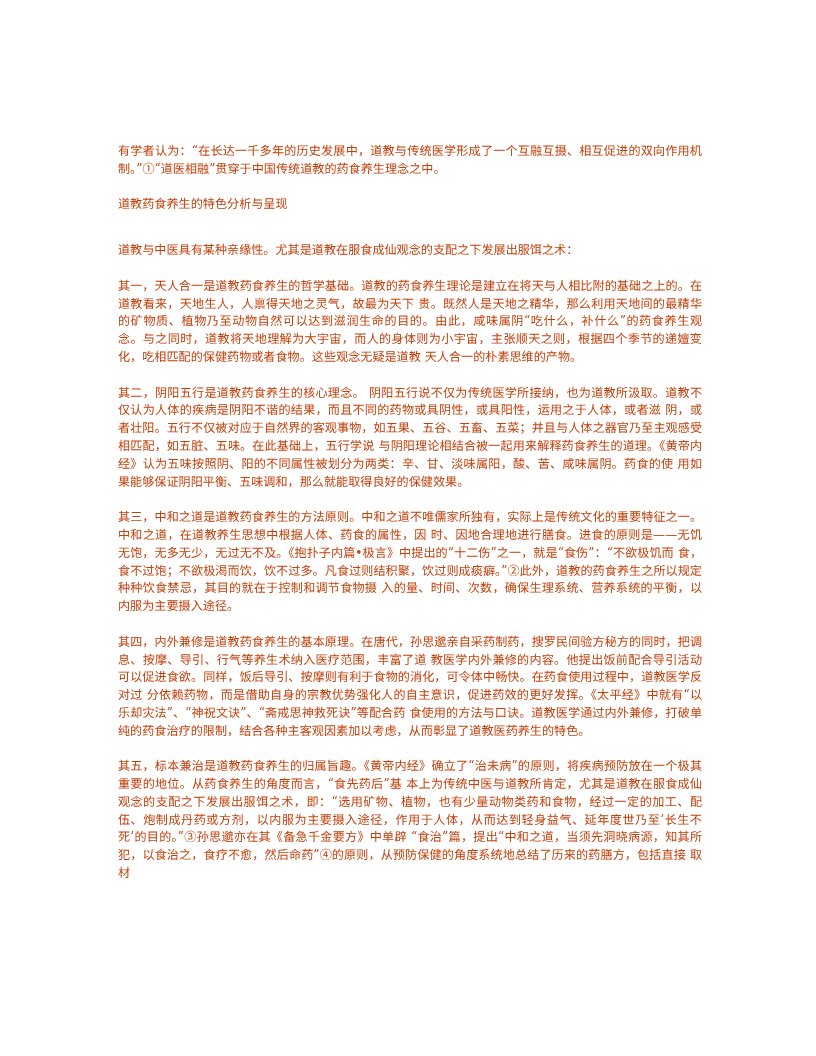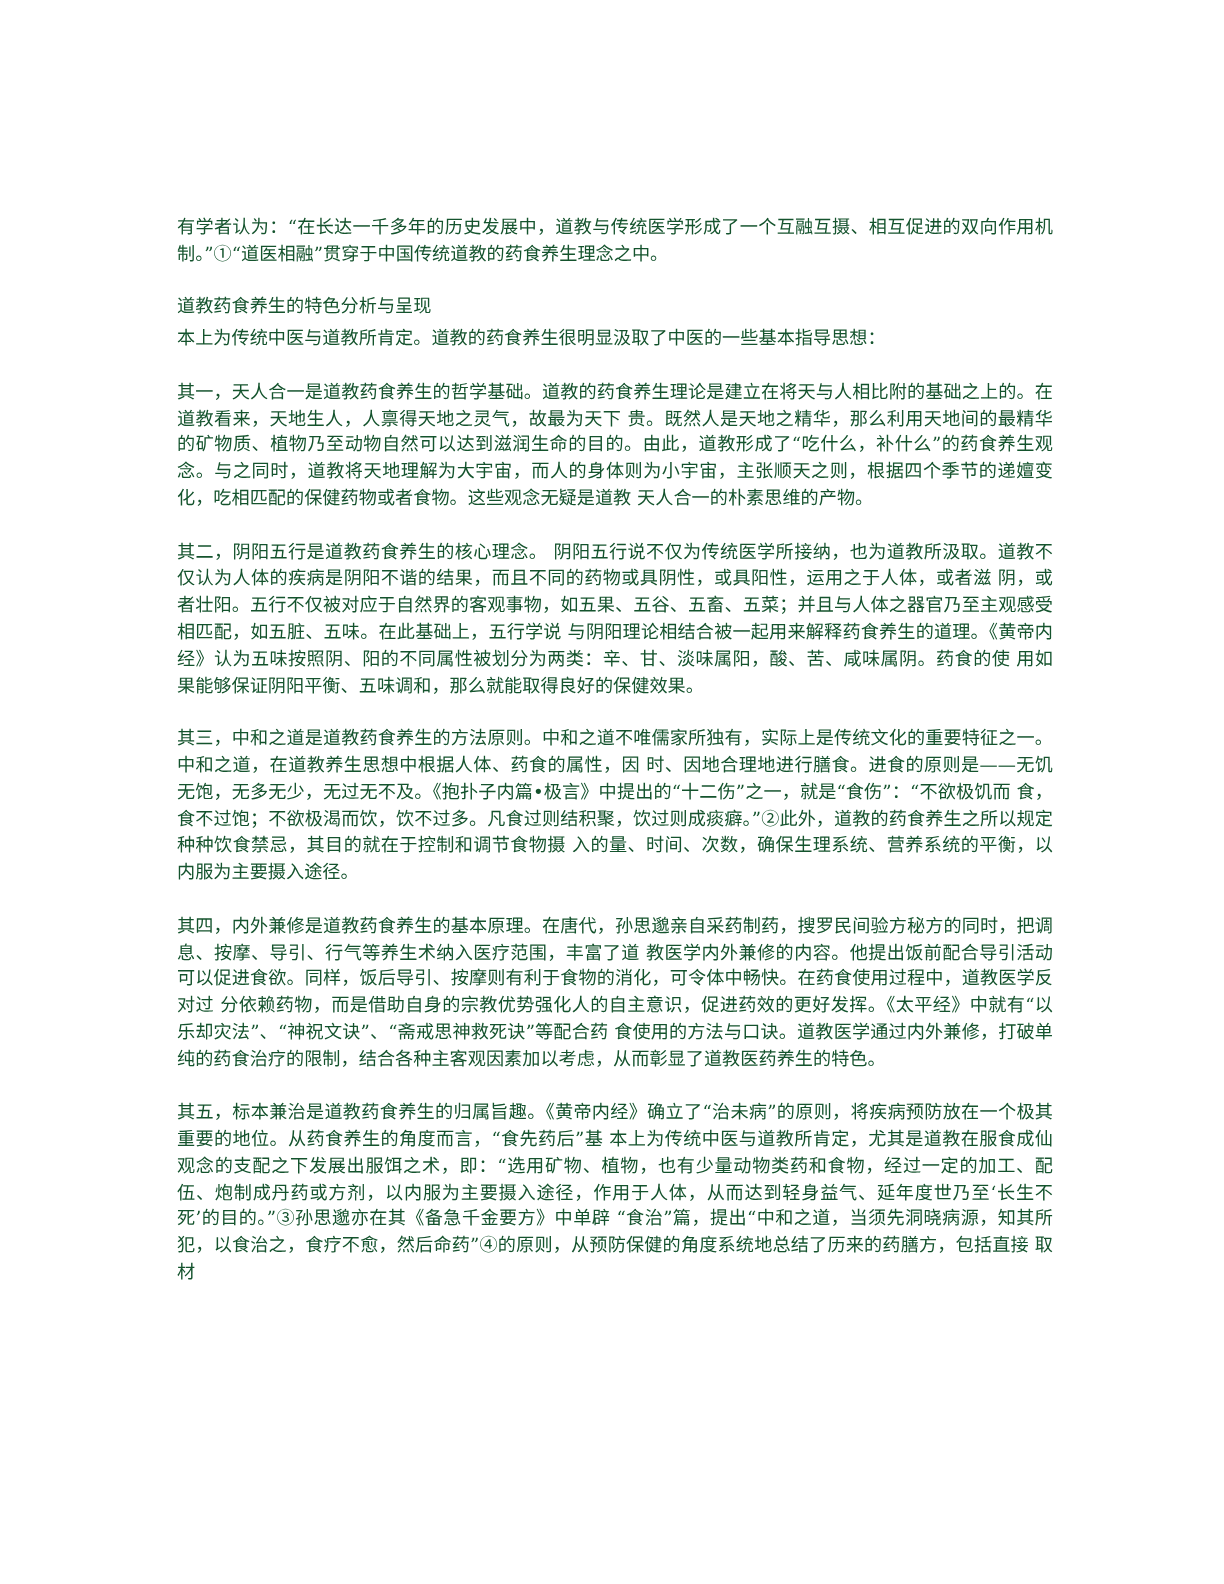--- a/index.html
+++ b/index.html
@@ -26,47 +26,47 @@
   }
   .content {
     position: absolute;
     left: 118px;
     top: 143px;
     width: 584px;
   }
   .para {
     font-size: 12.1px;
     line-height: 17.8px;
-    color: #14532d;
+    color: #c2410c;
     text-align: justify;
     text-justify: inter-ideograph;
     margin: 0 0 17.8px 0;
     letter-spacing: 0.02px;
     word-break: break-all;
   }
   .para:last-child {
     margin-bottom: 0;
   }
   .para.heading {
-    margin-bottom: 3px;
+    margin-bottom: 28px;
   }
 </style>
 </head>
 <body>
 
 <div class="page">
   <div class="content">
 
     <p class="para">有学者认为：“在长达一千多年的历史发展中，道教与传统医学形成了一个互融互摄、相互促进的双向作用机制。”①“道医相融”贯穿于中国传统道教的药食养生理念之中。</p>
 
     <p class="para heading">道教药食养生的特色分析与呈现</p>
 
-    <p class="para">本上为传统中医与道教所肯定。道教的药食养生很明显汲取了中医的一些基本指导思想：</p>
+    <p class="para">道教与中医具有某种亲缘性。尤其是道教在服食成仙观念的支配之下发展出服饵之术：</p>
 
-    <p class="para">其一，天人合一是道教药食养生的哲学基础。道教的药食养生理论是建立在将天与人相比附的基础之上的。在道教看来，天地生人，人禀得天地之灵气，故最为天下 贵。既然人是天地之精华，那么利用天地间的最精华的矿物质、植物乃至动物自然可以达到滋润生命的目的。由此，道教形成了“吃什么，补什么”的药食养生观 念。与之同时，道教将天地理解为大宇宙，而人的身体则为小宇宙，主张顺天之则，根据四个季节的递嬗变化，吃相匹配的保健药物或者食物。这些观念无疑是道教 天人合一的朴素思维的产物。</p>
+    <p class="para">其一，天人合一是道教药食养生的哲学基础。道教的药食养生理论是建立在将天与人相比附的基础之上的。在道教看来，天地生人，人禀得天地之灵气，故最为天下 贵。既然人是天地之精华，那么利用天地间的最精华的矿物质、植物乃至动物自然可以达到滋润生命的目的。由此，咸味属阴“吃什么，补什么”的药食养生观 念。与之同时，道教将天地理解为大宇宙，而人的身体则为小宇宙，主张顺天之则，根据四个季节的递嬗变化，吃相匹配的保健药物或者食物。这些观念无疑是道教 天人合一的朴素思维的产物。</p>
 
     <p class="para">其二，阴阳五行是道教药食养生的核心理念。 阴阳五行说不仅为传统医学所接纳，也为道教所汲取。道教不仅认为人体的疾病是阴阳不谐的结果，而且不同的药物或具阴性，或具阳性，运用之于人体，或者滋 阴，或者壮阳。五行不仅被对应于自然界的客观事物，如五果、五谷、五畜、五菜；并且与人体之器官乃至主观感受相匹配，如五脏、五味。在此基础上，五行学说 与阴阳理论相结合被一起用来解释药食养生的道理。《黄帝内经》认为五味按照阴、阳的不同属性被划分为两类：辛、甘、淡味属阳，酸、苦、咸味属阴。药食的使 用如果能够保证阴阳平衡、五味调和，那么就能取得良好的保健效果。</p>
 
     <p class="para">其三，中和之道是道教药食养生的方法原则。中和之道不唯儒家所独有，实际上是传统文化的重要特征之一。中和之道，在道教养生思想中根据人体、药食的属性，因 时、因地合理地进行膳食。进食的原则是——无饥无饱，无多无少，无过无不及。《抱扑子内篇•极言》中提出的“十二伤”之一，就是“食伤”：“不欲极饥而 食，食不过饱；不欲极渴而饮，饮不过多。凡食过则结积聚，饮过则成痰癖。”②此外，道教的药食养生之所以规定种种饮食禁忌，其目的就在于控制和调节食物摄 入的量、时间、次数，确保生理系统、营养系统的平衡，以内服为主要摄入途径。</p>
 
     <p class="para">其四，内外兼修是道教药食养生的基本原理。在唐代，孙思邈亲自采药制药，搜罗民间验方秘方的同时，把调息、按摩、导引、行气等养生术纳入医疗范围，丰富了道 教医学内外兼修的内容。他提出饭前配合导引活动可以促进食欲。同样，饭后导引、按摩则有利于食物的消化，可令体中畅快。在药食使用过程中，道教医学反对过 分依赖药物，而是借助自身的宗教优势强化人的自主意识，促进药效的更好发挥。《太平经》中就有“以乐却灾法”、“神祝文诀”、“斋戒思神救死诀”等配合药 食使用的方法与口诀。道教医学通过内外兼修，打破单纯的药食治疗的限制，结合各种主客观因素加以考虑，从而彰显了道教医药养生的特色。</p>
 
     <p class="para">其五，标本兼治是道教药食养生的归属旨趣。《黄帝内经》确立了“治未病”的原则，将疾病预防放在一个极其重要的地位。从药食养生的角度而言，“食先药后”基 本上为传统中医与道教所肯定，尤其是道教在服食成仙观念的支配之下发展出服饵之术，即：“选用矿物、植物，也有少量动物类药和食物，经过一定的加工、配 伍、炮制成丹药或方剂，以内服为主要摄入途径，作用于人体，从而达到轻身益气、延年度世乃至‘长生不死’的目的。”③孙思邈亦在其《备急千金要方》中单辟 “食治”篇，提出“中和之道，当须先洞晓病源，知其所犯，以食治之，食疗不愈，然后命药”④的原则，从预防保健的角度系统地总结了历来的药膳方，包括直接 取材</p>
 
   </div>

